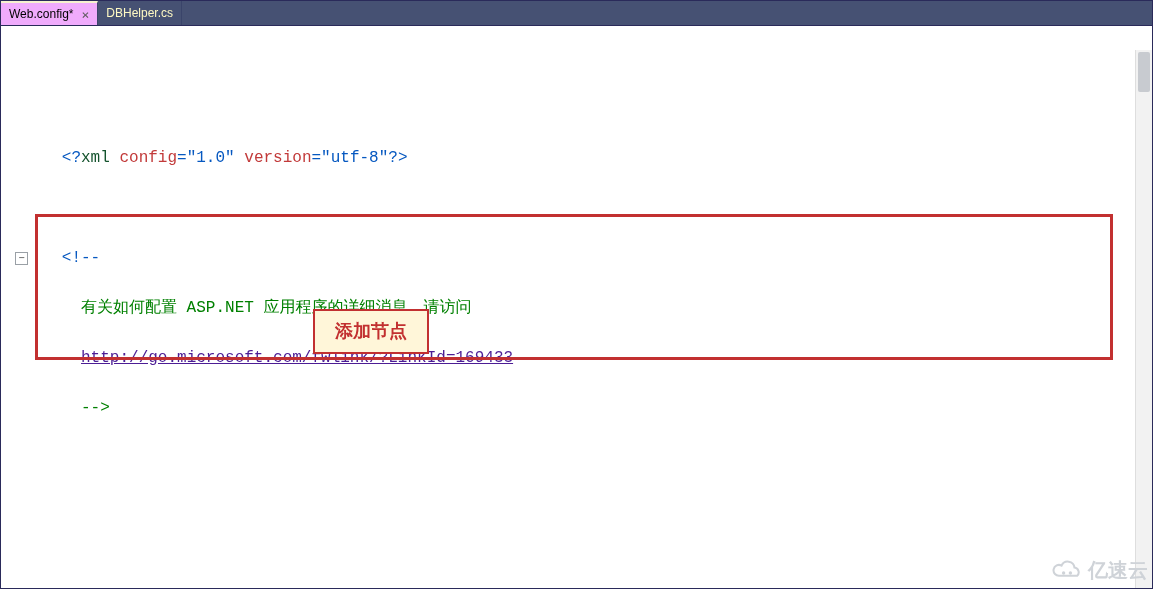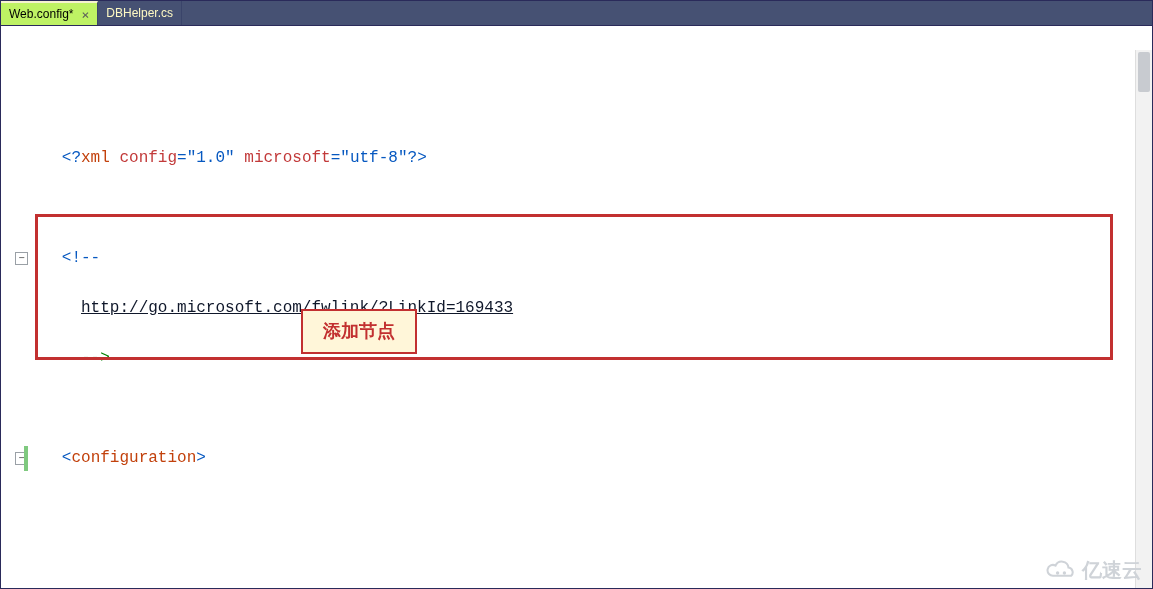--- a/index.html
+++ b/index.html
@@ -1,46 +1,46 @@
 <!DOCTYPE html>
 <html><head>
 <meta charset="utf-8">
 <style>
   html,body{margin:0;padding:0;font-family:Consolas,"Courier New",monospace;font-size:16px;background:#fff;color:#000}
   .frame{width:1153px;height:589px;position:relative;border:1px solid #2a2a5a;box-sizing:border-box;overflow:hidden}
   
   .tabstrip{height:24px;background:#465173;display:flex;align-items:stretch;border-bottom:1px solid #2a2a5a;font-family:"Segoe UI",Tahoma,sans-serif;font-size:12px}
   .tab{display:flex;align-items:center;padding:0 8px;color:#fef9c3;cursor:pointer;border-right:1px solid #3a446a}
-  .tab.active{background:#bef264;color:#000;border-top:2px solid #f6f2cf;font-weight:normal}
+  .tab.active{background:#f0abfc;color:#000;border-top:2px solid #f6f2cf;font-weight:normal}
   .tab .close{margin-left:8px;font-family:Consolas,monospace;font-size:13px;color:#5a5a5a}
   
   .editor{position:relative;display:flex;height:calc(100% - 24px);background:#fff}
   .gutter{width:22px;flex:0 0 22px;background:#fff;border-right:0 solid transparent;position:relative}
   .indicator-bar{width:10px;flex:0 0 10px;background:#fff;position:relative}
   .code{flex:1 1 auto;position:relative;white-space:pre;line-height:25px;padding-top:20px}
   .line{position:relative;display:block}
   
   .fold{position:absolute;left:-18px;top:6px;width:11px;height:11px;border:1px solid #9aa0a6;background:#fff;line-height:9px;text-align:center;font-size:10px;color:#5a5a5a;font-family:Consolas,monospace}
   .fold::before{content:"−"}
   
   .chg{position:absolute;left:-9px;width:4px;top:0;bottom:0}
   .chg.green{background:#7fc97f}
   
   .p-blue{color:#0658c0}        
-  .t-brn{color:#c2410c}         
+  .t-brn{color:#14532d}         
   .attr{color:#c23a3a}          
   .val{color:#0658c0}           
   .comment{color:#008000}       
-  .link{color:#0f172a;text-decoration:underline}
+  .link{color:#4c1d95;text-decoration:underline}
   
   .hl-box{position:absolute;border:3px solid #c23030;pointer-events:none}
   
   .callout{position:absolute;border:2px solid #c23030;background:#fff6d9;color:#c23030;font-family:"Microsoft YaHei","SimSun",sans-serif;font-size:18px;padding:8px 20px;font-weight:bold}
   
-  .watermark{position:absolute;right:10px;bottom:4px;color:#cfd3d8;font-family:"Microsoft YaHei",sans-serif;font-size:20px;font-weight:bold;display:flex;align-items:center;gap:4px}
+  .watermark{position:absolute;right:4px;bottom:4px;color:#cfd3d8;font-family:"Microsoft YaHei",sans-serif;font-size:20px;font-weight:bold;display:flex;align-items:center;gap:4px}
   .watermark svg{width:34px;height:22px}
   
   .scroll-v{position:absolute;right:0;top:24px;bottom:0;width:16px;background:#f2f2f2;border-left:1px solid #dedede}
   .scroll-v .thumb{position:absolute;left:2px;right:2px;top:2px;height:40px;background:#c8cbd0;border-radius:2px}
 </style>
 </head>
 <body>
 
 <div class="frame">
 
@@ -53,42 +53,42 @@
       <span>DBHelper.cs</span>
     </div>
   </div>
 
   <div class="editor">
     <div class="gutter"></div>
     <div class="indicator-bar"></div>
     <div class="code">
 
       
-      <span class="line">   <span class="p-blue">&lt;?</span><span class="t-brn">xml</span> <span class="attr">config</span><span class="p-blue">=</span><span class="val">"1.0"</span> <span class="attr">microsoft</span><span class="p-blue">=</span><span class="val">"utf-8"</span><span class="p-blue">?&gt;</span></span>
+      <span class="line">   <span class="p-blue">&lt;?</span><span class="t-brn">xml</span> <span class="attr">config</span><span class="p-blue">=</span><span class="val">"1.0"</span> <span class="attr">version</span><span class="p-blue">=</span><span class="val">"utf-8"</span><span class="p-blue">?&gt;</span></span>
 <span class="line"> </span>
 <span class="line"><span class="fold"></span>   <span class="p-blue">&lt;!--</span></span>
+<span class="line">     <span class="comment">有关如何配置 ASP.NET 应用程序的详细消息，请访问</span></span>
 <span class="line">     <span class="link">http://go.microsoft.com/fwlink/?LinkId=169433</span></span>
 <span class="line">     <span class="comment">--&gt;</span></span>
 <span class="line"> </span>
-<span class="line"><span class="fold"></span><span class="chg green"></span>   <span class="p-blue">&lt;</span><span class="t-brn">configuration</span><span class="p-blue">&gt;</span></span>
 
 
 
 
 
 
 
 
 
 
 
       
       <div class="hl-box" style="left:2px;top:188px;width:1072px;height:140px"></div>
       
-      <div class="callout" style="left:268px;top:283px"><span>添加节点</span></div>
+      <div class="callout" style="left:280px;top:283px"><span>添加节点</span></div>
     </div>
 
     <div class="scroll-v">
       <div class="thumb"></div>
     </div>
   </div>
 
   <div class="watermark">
     <svg viewBox="0 0 50 30">
       <path d="M14 22a8 8 0 1 1 3-15 10 10 0 0 1 19 3 7 7 0 0 1 4 12H14z" fill="none" stroke="#cfd3d8" stroke-width="3"></path>

